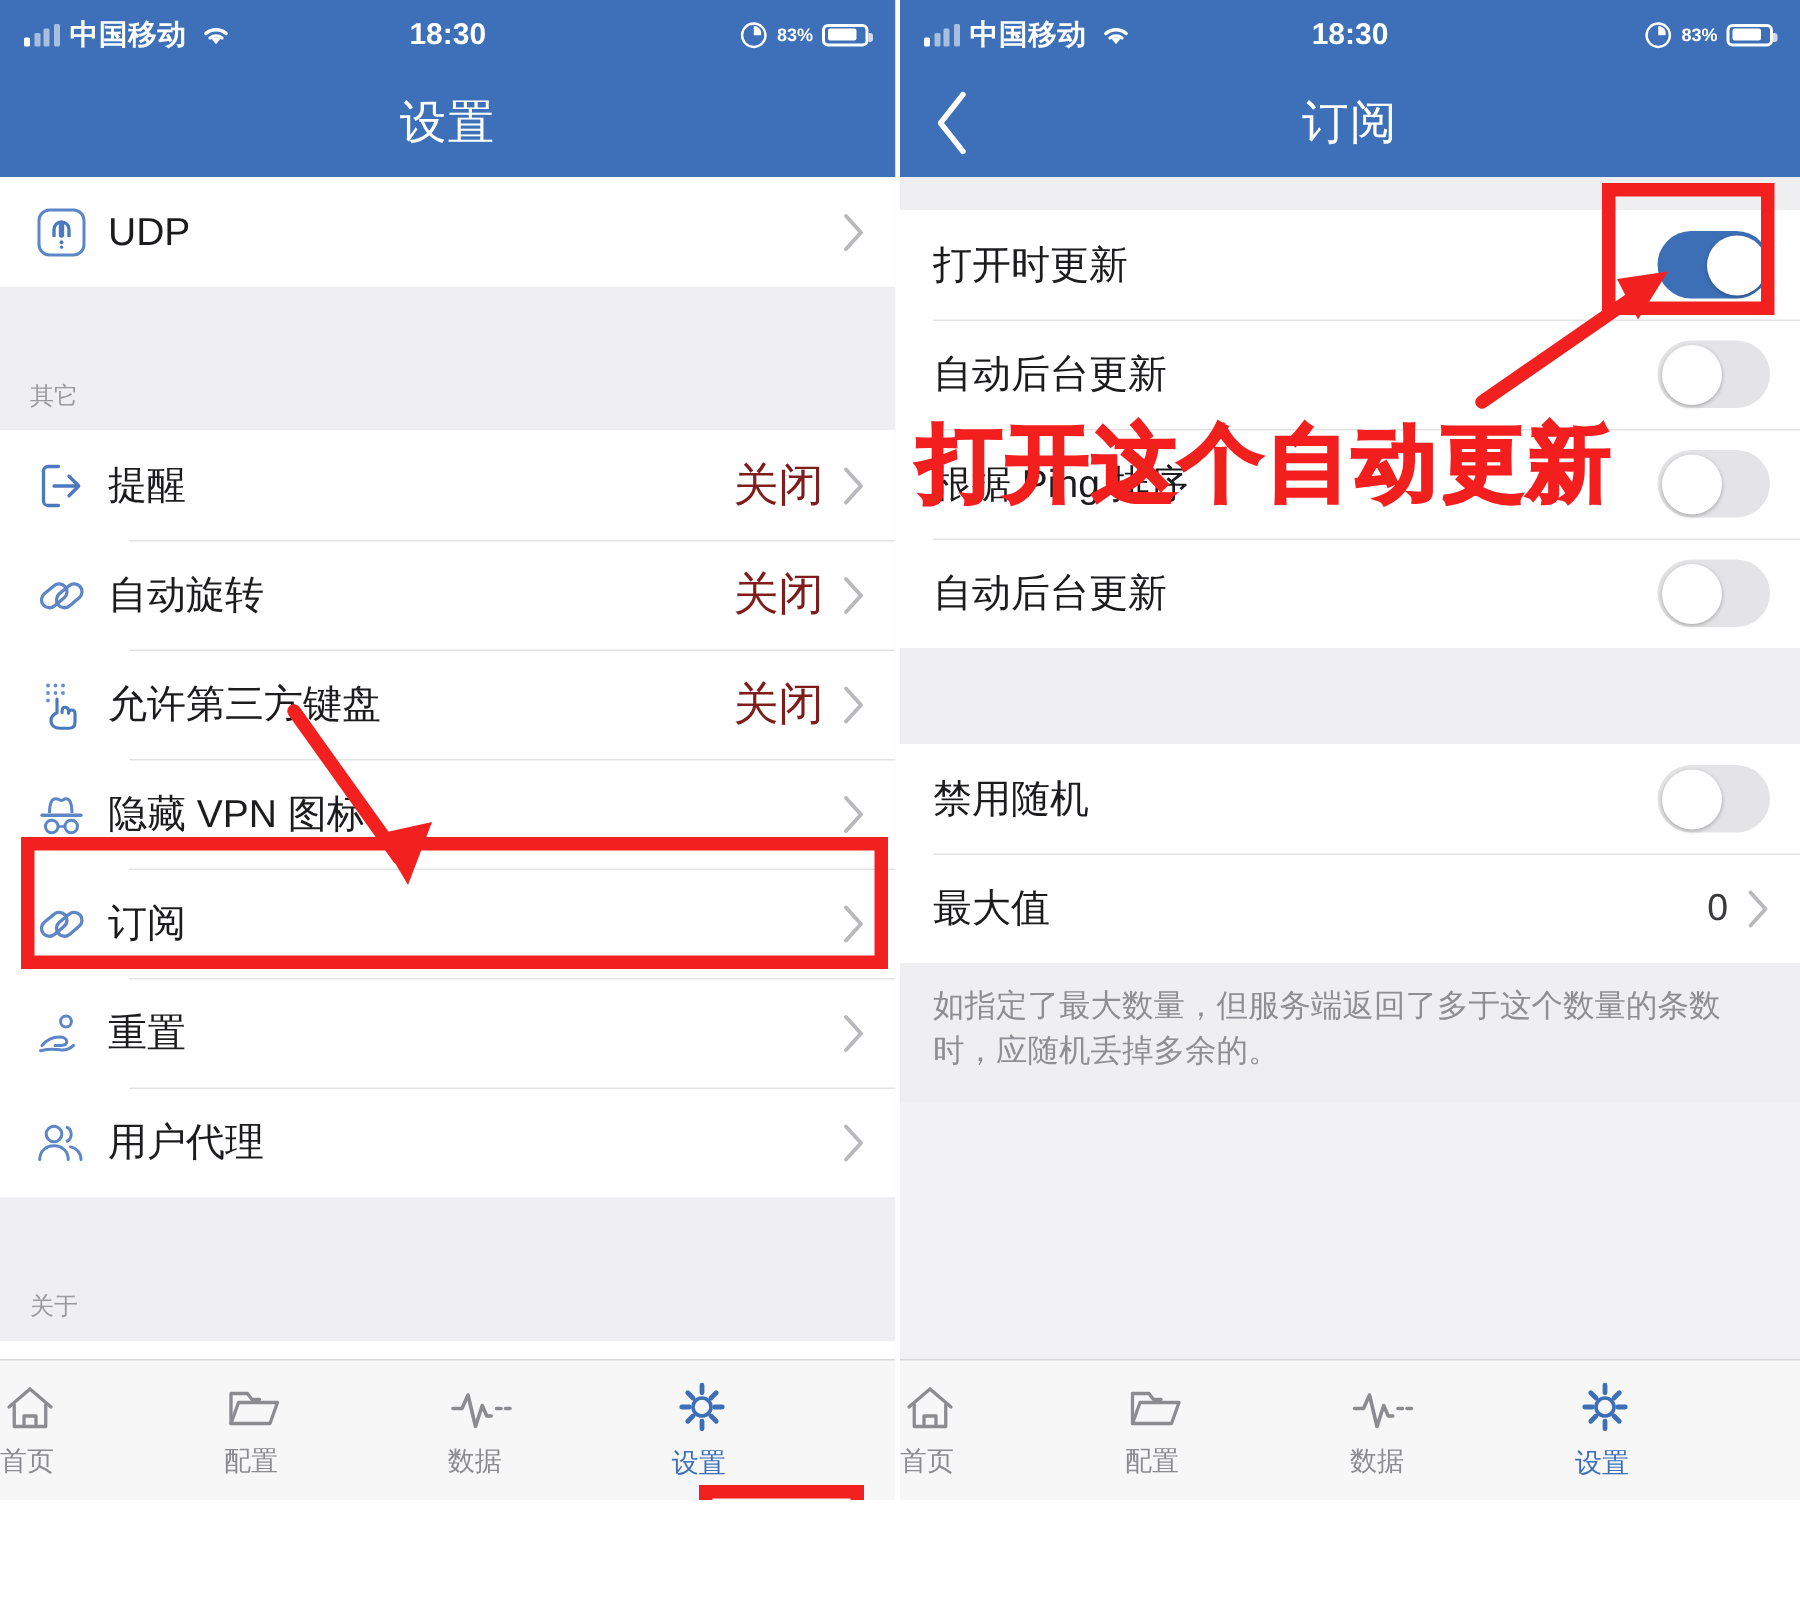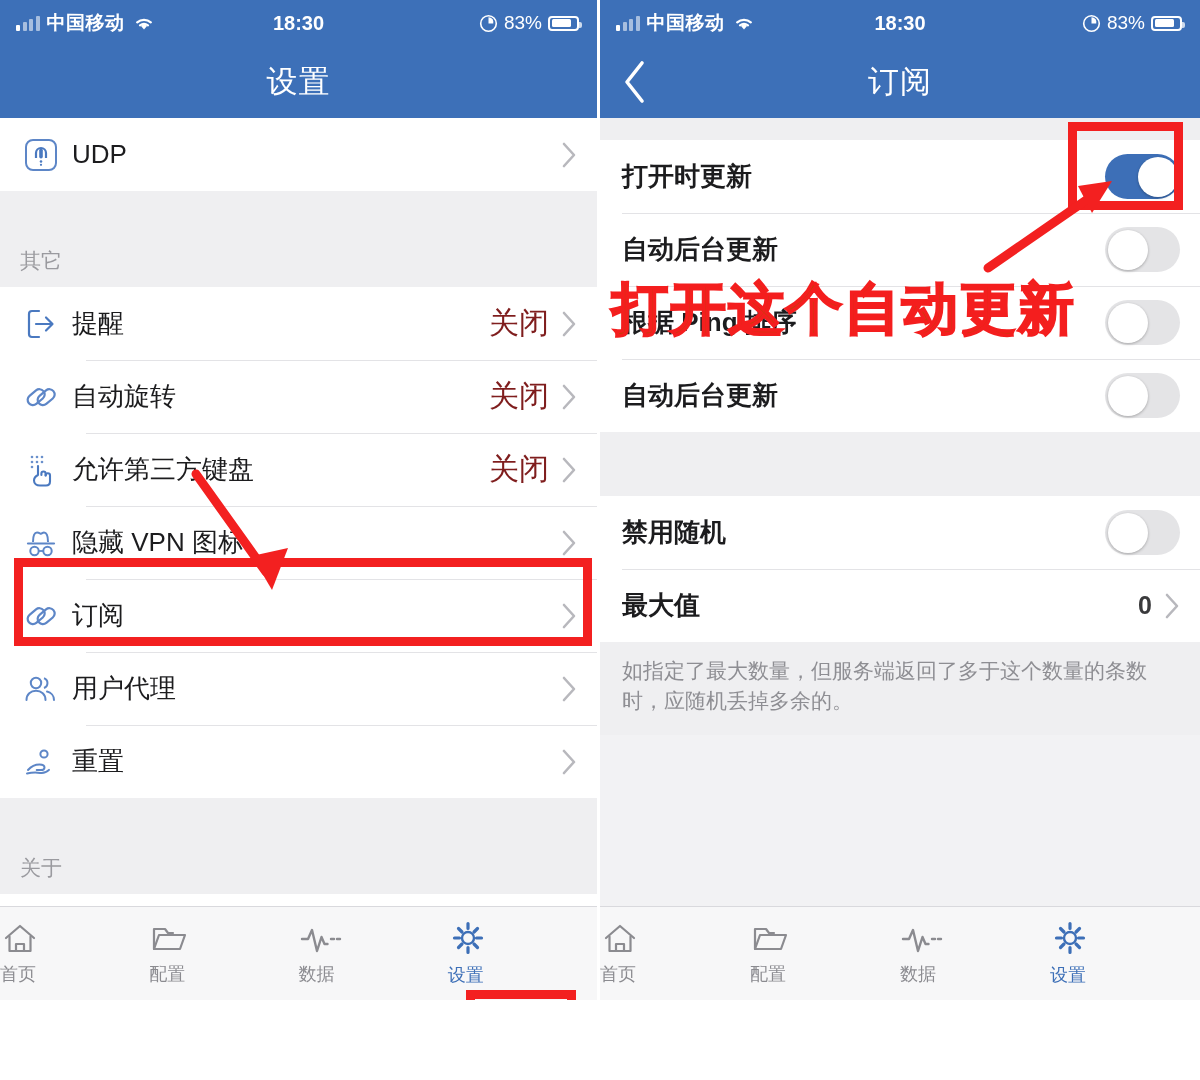--- a/index.html
+++ b/index.html
@@ -38,21 +38,21 @@
   .bars i:nth-child(3) { height: 12px; opacity: .55; }
   .bars i:nth-child(4) { height: 15px; opacity: .55; }
   .carrier { font-size: 19px; letter-spacing: .5px; }
   .wifi svg { display: block; }
   .sb-time {
     position: absolute; left: 0; right: 0; text-align: center;
     font-size: 20px; font-weight: bold; pointer-events: none;
   }
   .sb-right { margin-left: auto; display: flex; align-items: center; gap: 6px; }
   .loc svg { display: block; }
-  .batt-pct { font-size: 19px; font-weight: normal; }
+  .batt-pct { font-size: 12px; font-weight: bold; }
   .battery {
     width: 31px; height: 15px; border: 2px solid #ffffff; border-radius: 4px;
     position: relative; display: flex; align-items: center; padding: 1.5px;
   }
   .battery::after {
     content: ""; position: absolute; right: -4.5px; top: 4px;
     width: 2.5px; height: 6px; background: rgba(255,255,255,.75); border-radius: 0 2px 2px 0;
   }
   .battery .fill { height: 100%; width: 83%; background: #ffffff; border-radius: 1.5px; }
 
@@ -67,21 +67,21 @@
     position: absolute; left: 20px; top: 0; bottom: 0;
     display: flex; align-items: center; width: 58px;
   }
   .backbtn svg { display: block; }
 
   
   .content { flex: 1 1 auto; background: #f2f2f4; overflow: hidden; position: relative; }
   .group-gap { background: #efeff1; }
   .sec-header {
     background: #efeff1; color: #9a9a9f;
-    font-size: 21px; padding: 0 20px 12px 20px;
+    font-size: 16px; padding: 0 20px 12px 20px;
     display: flex; align-items: flex-end; height: 100%;
   }
   .rows { background: #ffffff; }
   .row {
     display: flex; align-items: center;
     height: 73px; background: #ffffff;
     padding: 0 20px 0 22px;
     position: relative;
   }
   .row + .row::before {
@@ -93,21 +93,21 @@
   .row .label {
     font-size: 26px; color: #1c1c1e; flex: 1 1 auto;
     white-space: nowrap;
   }
   .row .value { font-size: 30px; color: #7f1d1d; margin-right: 12px; }
   .row .value.dark { color: #3a3a3c; font-size: 25px; }
   .chev { flex: none; display: flex; align-items: center; }
   .chev svg { display: block; }
 
   
-  .row.noicon { padding-left: 22px; font-weight: bold; }
+  .row.noicon { padding-left: 22px; }
   .row.noicon + .row.noicon::before { left: 22px; }
 
   
   .switch {
     width: 75px; height: 45px; border-radius: 23px; position: relative;
     flex: none; background: #e4e4e6;
   }
   .switch .knob {
     position: absolute; top: 2.5px; left: 2.5px;
     width: 40px; height: 40px; border-radius: 50%;
@@ -316,44 +316,44 @@
           <span class="chev">
               <svg width="16" height="28" viewBox="0 0 16 28">
                 <path d="M3 3l10 11L3 25" fill="none" stroke="#b8b8bd" stroke-width="2.6" stroke-linecap="round" stroke-linejoin="round"></path>
               </svg>
             </span>
         </div>
 
         <div class="row">
           <span class="ic">
             <svg width="38" height="36" viewBox="0 0 38 36">
+              <circle cx="22" cy="10" r="3.6" fill="none" stroke="#5d86c7" stroke-width="2"></circle>
+              <path d="M6 26c3-3.5 7-5.6 11.5-5.6 3 0 5 1.2 5 3s-1.8 2.6-3.8 2.6h-4" fill="none" stroke="#5d86c7" stroke-width="2" stroke-linecap="round" stroke-linejoin="round"></path>
+              <path d="M5 29.5c4.5-1 8.5-1.2 13-.6 3.5.5 6.5-.5 9-3" fill="none" stroke="#5d86c7" stroke-width="2" stroke-linecap="round"></path>
+            </svg>
+          </span>
+          <span class="label">重置</span>
+          <span class="value"></span>
+          <span class="chev">
+              <svg width="16" height="28" viewBox="0 0 16 28">
+                <path d="M3 3l10 11L3 25" fill="none" stroke="#b8b8bd" stroke-width="2.6" stroke-linecap="round" stroke-linejoin="round"></path>
+              </svg>
+            </span>
+        </div>
+
+        <div class="row">
+          <span class="ic">
+            <svg width="38" height="36" viewBox="0 0 38 36">
               <circle cx="14" cy="12" r="5.2" fill="none" stroke="#5d86c7" stroke-width="2"></circle>
               <path d="M4.5 29c0-5.5 4.2-9.2 9.5-9.2s9.5 3.7 9.5 9.2" fill="none" stroke="#5d86c7" stroke-width="2" stroke-linecap="round"></path>
               <path d="M22 7.2a5.2 5.2 0 010 9.8" fill="none" stroke="#5d86c7" stroke-width="2"></path>
               <path d="M25 20.6c4.2.8 7 4.2 7 8.4" fill="none" stroke="#5d86c7" stroke-width="2" stroke-linecap="round"></path>
             </svg>
           </span>
           <span class="label">用户代理</span>
-          <span class="value"></span>
-          <span class="chev">
-              <svg width="16" height="28" viewBox="0 0 16 28">
-                <path d="M3 3l10 11L3 25" fill="none" stroke="#b8b8bd" stroke-width="2.6" stroke-linecap="round" stroke-linejoin="round"></path>
-              </svg>
-            </span>
-        </div>
-
-        <div class="row">
-          <span class="ic">
-            <svg width="38" height="36" viewBox="0 0 38 36">
-              <circle cx="22" cy="10" r="3.6" fill="none" stroke="#5d86c7" stroke-width="2"></circle>
-              <path d="M6 26c3-3.5 7-5.6 11.5-5.6 3 0 5 1.2 5 3s-1.8 2.6-3.8 2.6h-4" fill="none" stroke="#5d86c7" stroke-width="2" stroke-linecap="round" stroke-linejoin="round"></path>
-              <path d="M5 29.5c4.5-1 8.5-1.2 13-.6 3.5.5 6.5-.5 9-3" fill="none" stroke="#5d86c7" stroke-width="2" stroke-linecap="round"></path>
-            </svg>
-          </span>
-          <span class="label">重置</span>
           <span class="value"></span>
           <span class="chev">
               <svg width="16" height="28" viewBox="0 0 16 28">
                 <path d="M3 3l10 11L3 25" fill="none" stroke="#b8b8bd" stroke-width="2.6" stroke-linecap="round" stroke-linejoin="round"></path>
               </svg>
             </span>
         </div>
       </div>
 
       <div class="group-gap" style="height:96px">

